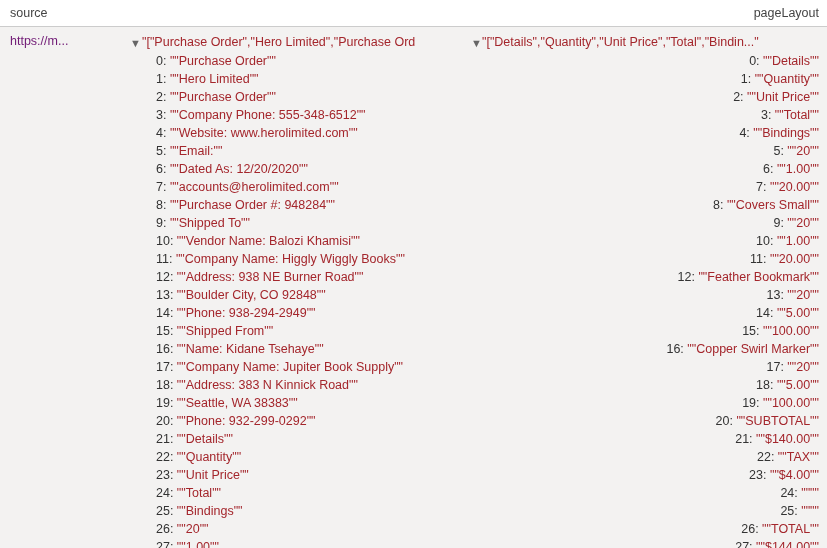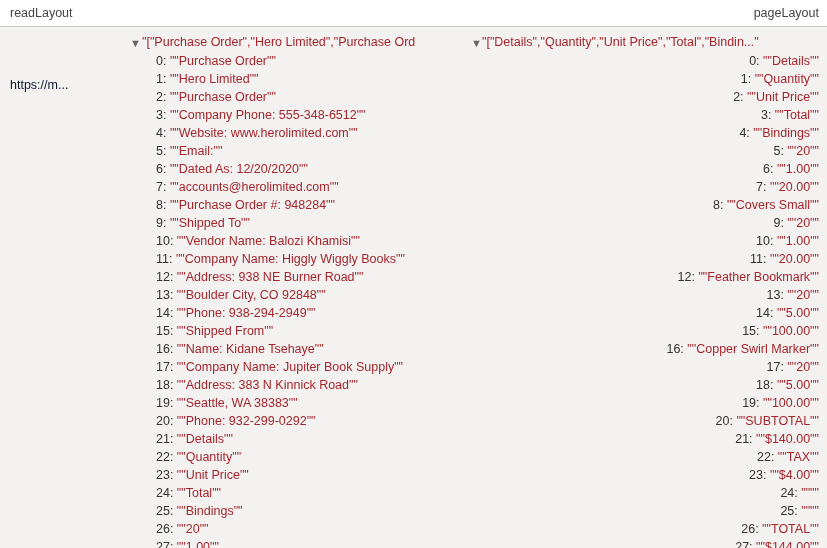--- a/index.html
+++ b/index.html
@@ -29,26 +29,25 @@
     background: #f3f2f1;
     padding-top: 6px;
     padding-bottom: 10px;
     min-height: 510px;
   }
   .cell {
     padding: 0 8px 0 10px;
     overflow: hidden;
   }
   .source-text {
-    color: #0f172a;
+    color: #701a75;
     white-space: nowrap;
     overflow: hidden;
     text-overflow: ellipsis;
     padding-top: 1px;
-    margin-top: 44px;
   }
   .tree-root {
     font-family: "Segoe UI", Arial, sans-serif;
   }
   .root-line {
     display: flex;
     align-items: flex-start;
     line-height: 18px;
     cursor: default;
     white-space: nowrap;
@@ -80,21 +79,21 @@
     color: #333;
   }
   .val {
     color: #a4262c;
   }
 </style>
 </head>
 <body>
 
 <div class="header-row">
-  <div class="header-cell col-read">readLayout</div>
+  <div class="header-cell col-source">source</div>
   <div class="header-cell col-page">pageLayout</div>
 </div>
 
 <div class="body-row">
   <div class="cell col-source">
     <div class="source-text">https://m...</div>
   </div>
 
   <div class="cell col-read">
     <div class="tree-root">

